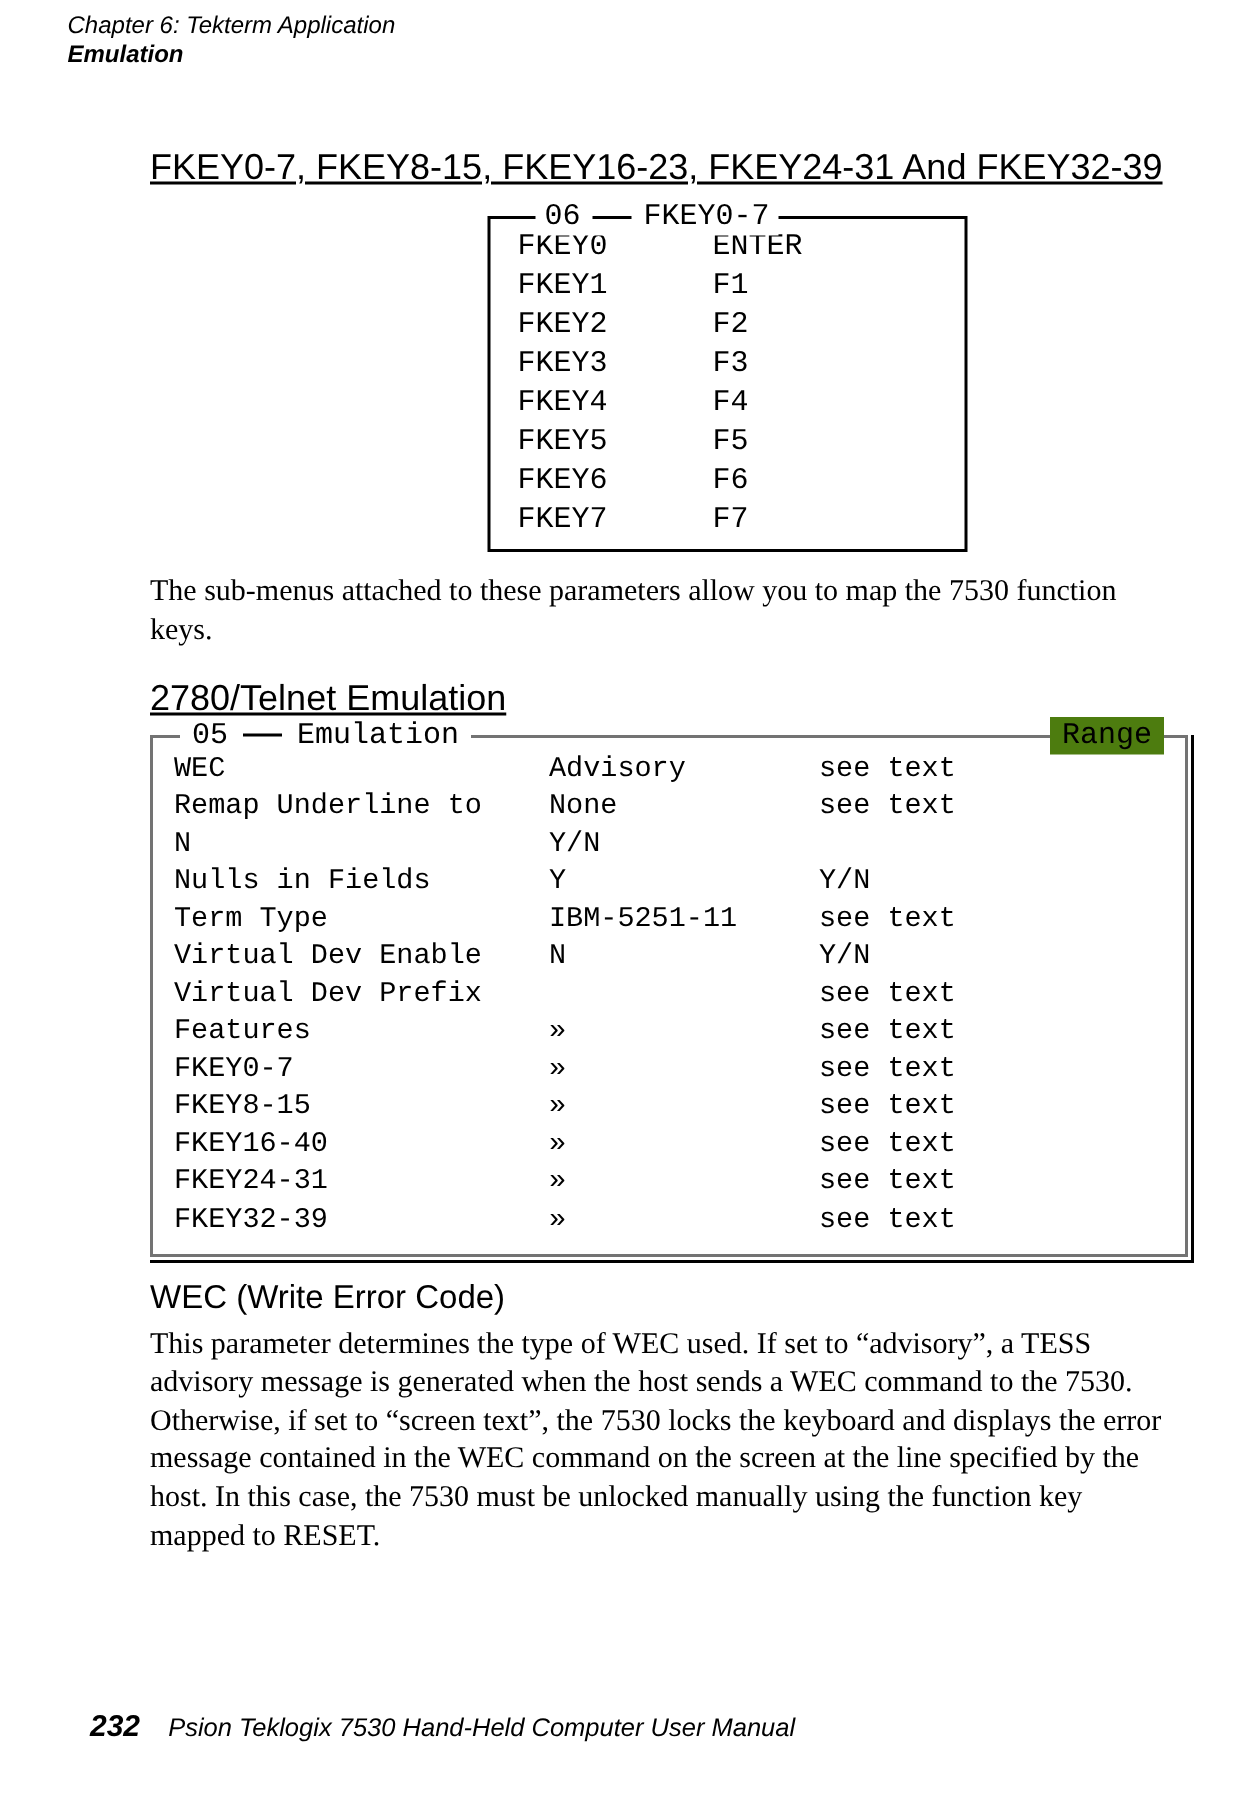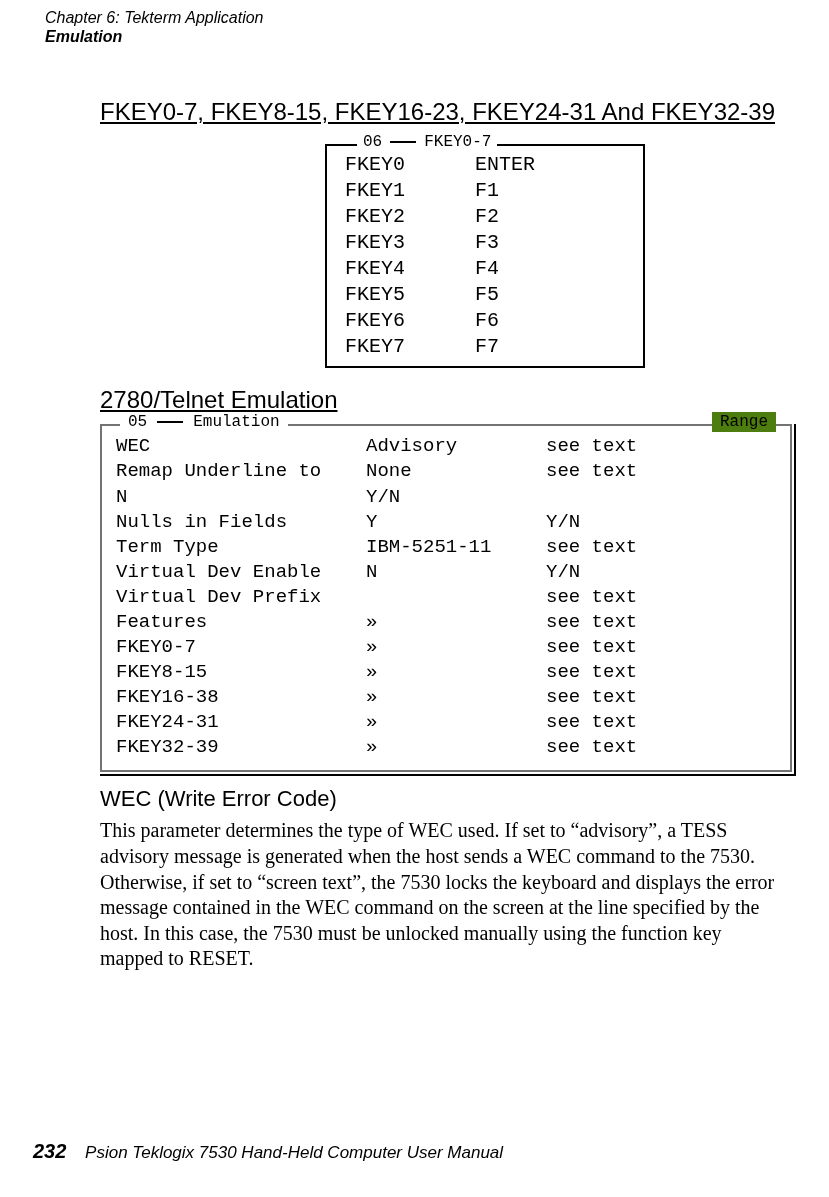--- a/index.html
+++ b/index.html
@@ -49,21 +49,21 @@
   .body {
     font-size: 20px;
     line-height: 1.28;
     margin: 14px 0 0 55px;
     max-width: 700px;
   }
 
   
   .mono {
     font-family: "Courier New", Courier, monospace;
-    font-size: 16px;
+    font-size: 20px;
     line-height: 1.25;
     white-space: pre;
   }
   .framebox {
     position: relative;
     border: 2px solid #000;
     padding: 6px 18px 6px 18px;
     margin: 8px auto 0 auto;
   }
   .framebox.small {
@@ -122,21 +122,21 @@
   .small-tbl {
     font-family: "Courier New", Courier, monospace;
     font-size: 20px;
     line-height: 1.3;
   }
   .small-row { display:grid; grid-template-columns: 130px auto; }
 
   .footer {
     position: absolute;
     bottom: 28px;
-    left: 33px;
+    left: 60px;
     font-family: Arial, Helvetica, sans-serif;
     font-style: italic;
     font-size: 17px;
   }
   .footer .pn {
     font-weight: bold;
     font-style: italic;
     font-size: 20px;
     margin-right: 14px;
   }
@@ -188,20 +188,21 @@
           <span>FKEY6</span>
           <span>F6</span>
         </div>
       <div class="small-row">
           <span>FKEY7</span>
           <span>F7</span>
         </div>
     </div>
   </div>
 
+  <div class="body">The sub-menus attached to these parameters allow you to map the 7530 function keys.</div>
 
   <div class="h2 sec">2780/Telnet Emulation</div>
 
   <div class="framebox2">
     <div class="doubleborder"></div>
     <div class="doubleborder2"></div>
     <div class="title-left mono">
       <span>05</span>
       <span class="dash"></span>
       <span>Emulation</span>
@@ -251,21 +252,21 @@
         <span>FKEY0-7</span>
         <span>»</span>
         <span>see text</span>
       </div>
     <div class="tblrow">
         <span>FKEY8-15</span>
         <span>»</span>
         <span>see text</span>
       </div>
     <div class="tblrow">
-        <span>FKEY16-38</span>
+        <span>FKEY16-40</span>
         <span>»</span>
         <span>see text</span>
       </div>
     <div class="tblrow">
         <span>FKEY24-31</span>
         <span>»</span>
         <span>see text</span>
       </div>
     <div class="tblrow">
         <span>FKEY32-39</span>

